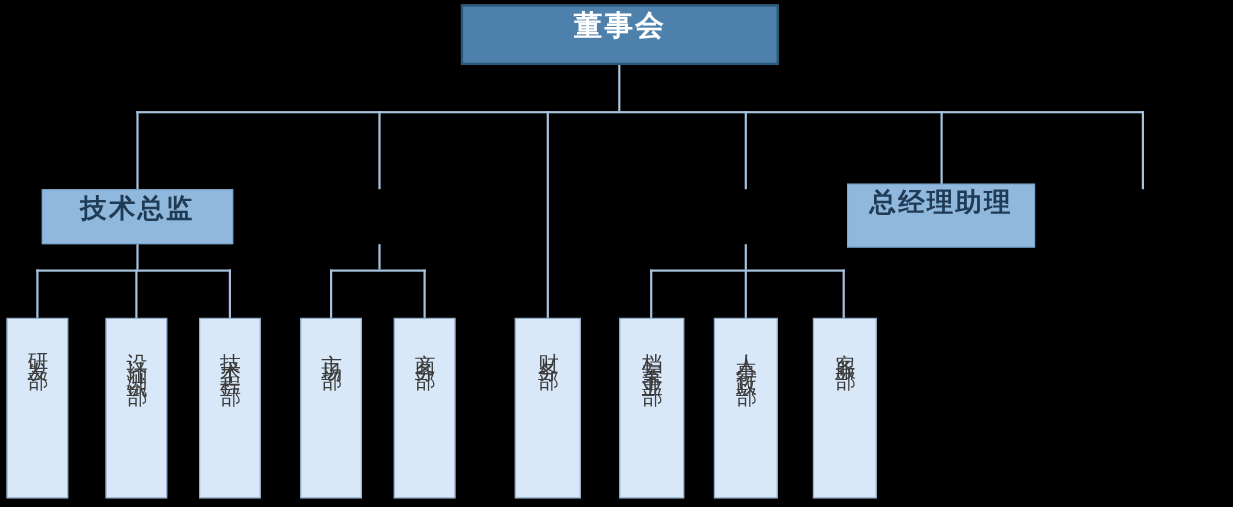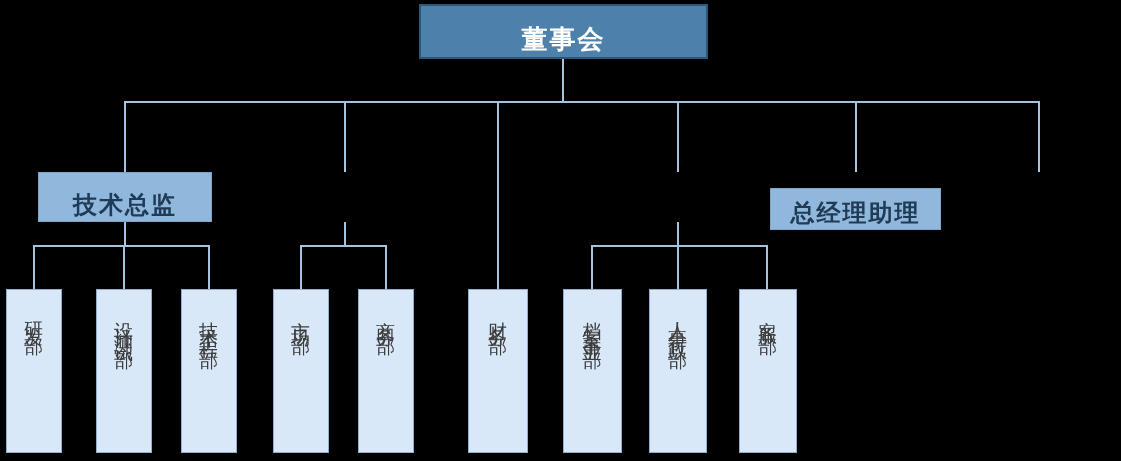--- a/index.html
+++ b/index.html
@@ -2,21 +2,21 @@
 <html style="--background: #000000; --root-fill: #4D80AB; --root-border: #2B5878; --root-text: #FFFFFF; --branch-fill: #90B8DC; --branch-border: #7AA5CC; --branch-text: #203B55; --leaf-fill: #D9E8F8; --leaf-border: #8FAECE; --leaf-text: #3C3C3C; --connector: #A6C3DD;"><head>
 <meta charset="utf-8">
 <style>
   html,body{margin:0;padding:0;background:#000;}
   .stage{
     position:relative;width:1121px;height:461px;background:var(--background,#000);
     font-family:"DejaVu Sans","Liberation Sans",sans-serif;overflow:hidden;
   }
   .box{
     position:absolute;box-sizing:border-box;display:flex;
-    align-items:flex-end;justify-content:center;text-align:center;
+    align-items:flex-start;justify-content:center;text-align:center;
   }
   .root-box{
     background:var(--root-fill,#4D80AB);
     border:2px solid var(--root-border,#2B5878);
     color:var(--root-text,#FFFFFF);
     font-weight:bold;font-size:26px;letter-spacing:2px;
   }
   .branch-box{
     background:var(--branch-fill,#90B8DC);
     border:1px solid var(--branch-border,#7AA5CC);
@@ -64,21 +64,21 @@
   <div class="line" style="left:677px;top:245px;width:2px;height:44px;"></div>
   <div class="line" style="left:766px;top:245px;width:2px;height:44px;"></div>
 
   <div class="box root-box" style="left:419px;top:4px;width:289px;height:55px;">
     <span>董事会</span>
   </div>
 
   <div class="box branch-box" style="left:38px;top:172px;width:174px;height:50px;">
     <span>技术总监</span>
   </div>
-  <div class="box branch-box" style="left:770px;top:188px;width:171px;height:42px;font-family:Liberation Mono, monospace;">
+  <div class="box branch-box" style="left:770px;top:167px;width:171px;height:58px;font-family:Liberation Mono, monospace;">
     <span>总经理助理</span>
   </div>
 
   <div class="box leaf-box" style="left:6px;top:289px;width:56px;height:164px;">
     <span class="vtext">研发部</span>
   </div>
   <div class="box leaf-box" style="left:96px;top:289px;width:56px;height:164px;">
     <span class="vtext">设计测试部</span>
   </div>
   <div class="box leaf-box" style="left:181px;top:289px;width:56px;height:164px;">

